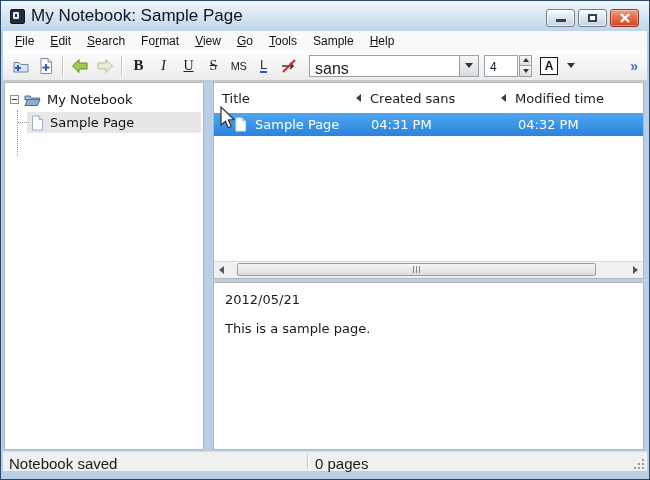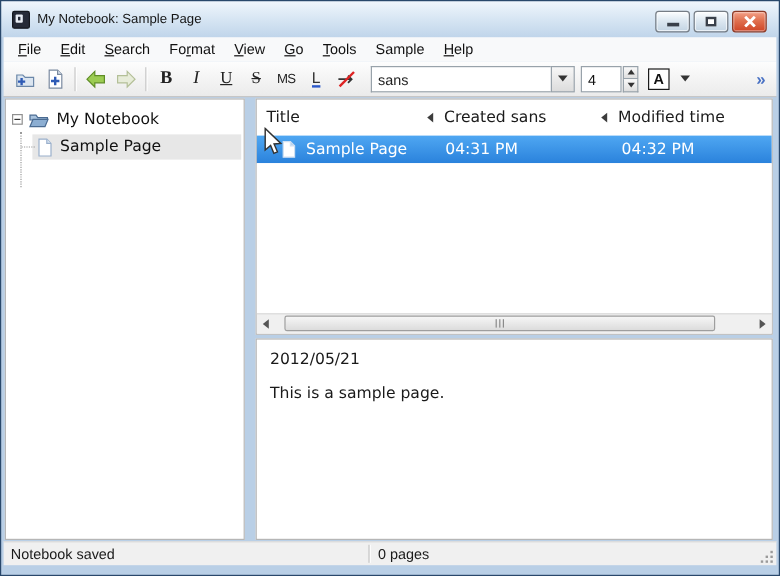--- a/index.html
+++ b/index.html
@@ -21,21 +21,21 @@
     position:absolute;left:9px;top:8px;width:15px;height:15px;
     background:#262b38;border-radius:2px;border:1px solid #14181f;
   }
   .app-icon::before{
     content:"";position:absolute;left:2px;top:2px;width:6px;height:7px;
     background:#e8edf4;border-radius:1px;
   }
   .app-icon::after{
     content:"";position:absolute;left:4px;top:4px;width:2px;height:3px;background:#262b38;
   }
-  .title-text{margin-left:30px;font-size:11px;color:#151515;}
+  .title-text{margin-left:30px;font-size:17px;color:#151515;}
   .win-controls{position:absolute;right:10px;top:8px;display:flex;gap:3px;}
   .win-btn{
     width:29px;height:18px;border-radius:3px;border:1px solid #767d85;
     background:linear-gradient(#fbfdfe,#dde8f1 45%,#c3d4e3);
     display:flex;align-items:center;justify-content:center;
     box-shadow:inset 0 0 0 1px rgba(255,255,255,.65);
   }
   .win-btn.close{
     border-color:#8e3b27;
     background:linear-gradient(#f3a188,#e0704f 45%,#cf4526);
@@ -67,21 +67,21 @@
   .tsep{width:1px;height:20px;background:#c9c9c9;margin:0 4px;box-shadow:1px 0 0 #fff;flex:0 0 auto;}
   .fmt-b{font-family:"Liberation Serif",serif;font-weight:bold;font-size:15px;color:#222;}
   .fmt-i{font-family:"Liberation Serif",serif;font-style:italic;font-size:15px;color:#222;}
   .fmt-u{font-family:"Liberation Serif",serif;font-size:14px;text-decoration:underline;color:#222;}
   .fmt-s{font-family:"Liberation Serif",serif;font-size:14px;text-decoration:line-through;color:#222;}
   .fmt-ms{font-size:11px;color:#222;letter-spacing:-0.5px;}
   .fmt-l{font-size:13px;color:#333;border-bottom:2px solid #2b57c9;line-height:13px;}
   .combo{display:flex;height:22px;margin-left:8px;flex:0 0 auto;}
   .combo-text{
     width:150px;background:#fff;border:1px solid #98a2aa;border-right:none;
-    font-size:12px;padding:4px 5px 0;color:#222;
+    font-size:16px;padding:4px 5px 0;color:#222;
   }
   .combo-btn{
     width:20px;border:1px solid #98a2aa;background:linear-gradient(#f7f7f7,#dcdcdc);
     display:flex;align-items:center;justify-content:center;
   }
   .tri-down{width:0;height:0;border-left:4px solid transparent;border-right:4px solid transparent;border-top:5px solid #333;}
   .tri-up-sm{width:0;height:0;border-left:3px solid transparent;border-right:3px solid transparent;border-bottom:4px solid #333;}
   .tri-down-sm{width:0;height:0;border-left:3px solid transparent;border-right:3px solid transparent;border-top:4px solid #333;}
   .size-box{
     width:34px;height:22px;background:#fff;border:1px solid #98a2aa;
@@ -160,21 +160,21 @@
     background:#fff;border:1px solid #b6b6b6;padding:9px 11px;
     font-family:"DejaVu Sans",sans-serif;font-size:13px;color:#1a1a1a;line-height:16px;
   }
   .editor p{margin:0;}
   .editor p + p{margin-top:13px;}
 
   
   .statusbar{
     position:absolute;left:3px;right:3px;top:451px;height:20px;
     background:#f0f0f0;border-top:1px solid #d9d9d9;
-    font-size:12px;color:#1a1a1a;
+    font-size:15px;color:#1a1a1a;
   }
   .status-left{position:absolute;left:6px;top:3px;}
   .status-sep{position:absolute;left:304px;top:2px;bottom:2px;width:1px;background:#c6c6c6;box-shadow:1px 0 0 #fff;}
   .status-pages{position:absolute;left:312px;top:3px;}
   .resize-grip{position:absolute;right:3px;bottom:2px;width:11px;height:11px;}
   .resize-grip i{position:absolute;width:2px;height:2px;background:#9a9a9a;}
   .resize-grip i:nth-child(1){right:0;bottom:8px;}
   .resize-grip i:nth-child(2){right:4px;bottom:4px;}
   .resize-grip i:nth-child(3){right:0;bottom:4px;}
   .resize-grip i:nth-child(4){right:8px;bottom:0;}

